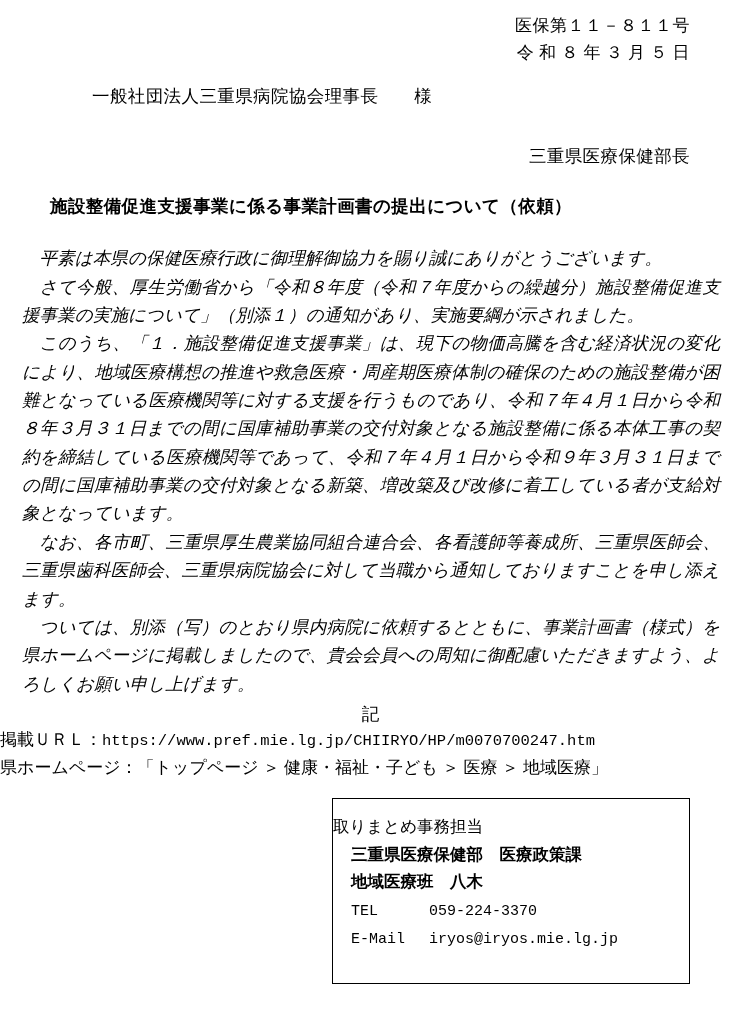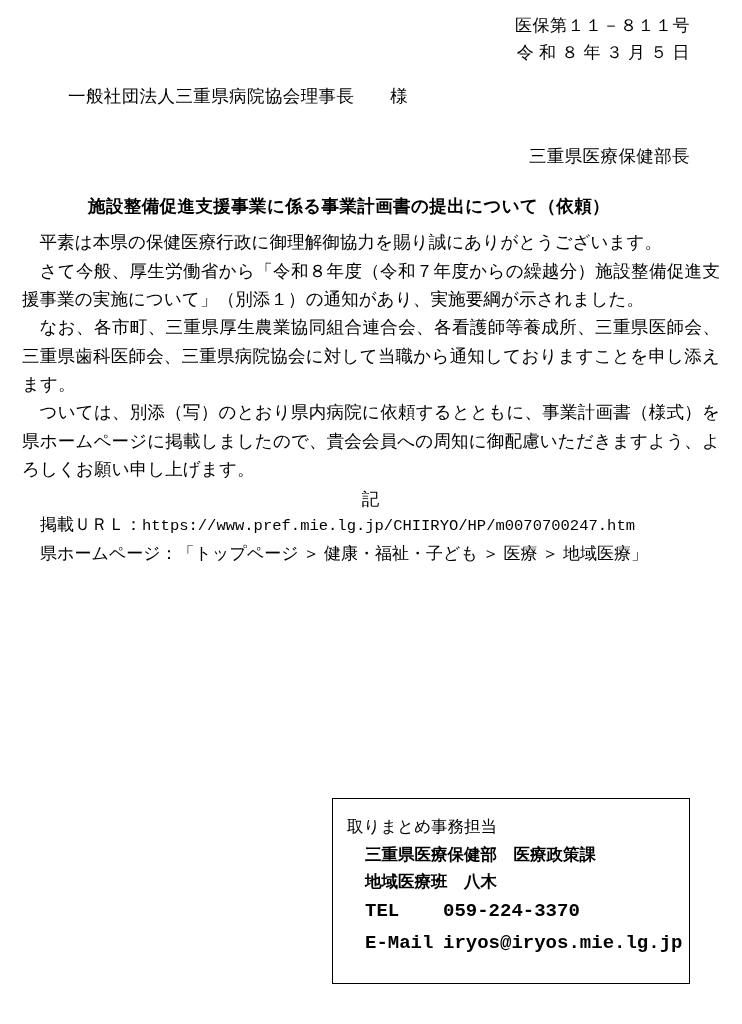--- a/index.html
+++ b/index.html
@@ -28,79 +28,79 @@
     padding-top: 12px;
     font-size: 17px;
     line-height: 1.6;
     letter-spacing: 0.5px;
   }
   .doc-number-block div {
     white-space: pre;
   }
   .addressee {
     margin-top: 18px;
-    padding-left: 68px;
+    padding-left: 92px;
     font-size: 17.5px;
     letter-spacing: 0.4px;
   }
   .sender {
     margin-top: 36px;
     text-align: right;
     padding-right: 52px;
     font-size: 17.5px;
     letter-spacing: 0.4px;
   }
   .subject {
     margin-top: 26px;
-    padding-left: 88px;
+    padding-left: 50px;
     font-size: 17.5px;
     font-weight: bold;
     letter-spacing: 0.4px;
   }
   .body-block {
-    margin-top: 10px;
+    margin-top: 26px;
     padding-left: 22px;
     padding-right: 22px;
     font-size: 17.5px;
     line-height: 1.62;
     letter-spacing: 0.1px;
     text-align: justify;
+    font-style: italic;
   }
   .body-block p {
     margin: 0;
     text-indent: 1em;
   }
   .ki {
     text-align: center;
     font-size: 17.5px;
     margin-top: 4px;
     letter-spacing: 1px;
   }
   .url-lines {
     font-size: 17px;
     line-height: 1.62;
-    margin-left: 40px;
   }
   .url-lines div {
     white-space: nowrap;
   }
   .mono {
     font-family: "Liberation Mono", "DejaVu Sans Mono", monospace;
     font-size: 15.5px;
     letter-spacing: 0px;
   }
   .contact-box {
     position: absolute;
     left: 332px;
     top: 798px;
     width: 358px;
     height: 186px;
     border: 1.5px solid #000;
     box-sizing: border-box;
-    padding: 14px 0 0 14px;
+    padding: 14px 0 0 0;
     font-size: 16.5px;
     line-height: 1.68;
   }
   .contact-box .line {
     white-space: pre;
   }
   .contact-box .indent1 {
     padding-left: 18px;
     font-weight: bold;
   }
@@ -108,22 +108,21 @@
     display: block;
     padding-left: 18px;
     white-space: pre;
   }
   .contact-box .kv .key {
     display: inline-block;
     width: 78px;
   }
   .contact-box .mono-val {
     font-family: "Liberation Mono", "DejaVu Sans Mono", monospace;
-    font-size: 19px;
-    font-weight: bold;
+    font-size: 15px;
   }
 </style>
 </head>
 <body>
 
 <div class="page">
 
   <div class="doc-number-block">
     <div>医保第１１－８１１号</div>
     <div>令 和 ８ 年 ３ 月 ５ 日</div>
@@ -131,20 +130,21 @@
 
   <div class="addressee">一般社団法人三重県病院協会理事長　　様</div>
 
   <div class="sender">三重県医療保健部長</div>
 
   <div class="subject">施設整備促進支援事業に係る事業計画書の提出について（依頼）</div>
 
   <div class="body-block">
     <p>平素は本県の保健医療行政に御理解御協力を賜り誠にありがとうございます。</p>
     <p>さて今般、厚生労働省から「令和８年度（令和７年度からの繰越分）施設整備促進支援事業の実施について」（別添１）の通知があり、実施要綱が示されました。</p>
+    <p>このうち、「１．施設整備促進支援事業」は、現下の物価高騰を含む経済状況の変化により、地域医療構想の推進や救急医療・周産期医療体制の確保のための施設整備が困難となっている医療機関等に対する支援を行うものであり、令和７年４月１日から令和８年３月３１日までの間に国庫補助事業の交付対象となる施設整備に係る本体工事の契約を締結している医療機関等であって、令和７年４月１日から令和９年３月３１日までの間に国庫補助事業の交付対象となる新築、増改築及び改修に着工している者が支給対象となっています。</p>
     <p>なお、各市町、三重県厚生農業協同組合連合会、各看護師等養成所、三重県医師会、三重県歯科医師会、三重県病院協会に対して当職から通知しておりますことを申し添えます。</p>
     <p>ついては、別添（写）のとおり県内病院に依頼するとともに、事業計画書（様式）を県ホームページに掲載しましたので、貴会会員への周知に御配慮いただきますよう、よろしくお願い申し上げます。</p>
   </div>
 
   <div class="ki">記</div>
 
   <div class="url-lines">
     <div><span>掲載ＵＲＬ：</span><span class="mono">https://www.pref.mie.lg.jp/CHIIRYO/HP/m0070700247.htm</span></div>
     <div>県ホームページ：「トップページ ＞ 健康・福祉・子ども ＞ 医療 ＞ 地域医療」</div>
   </div>

